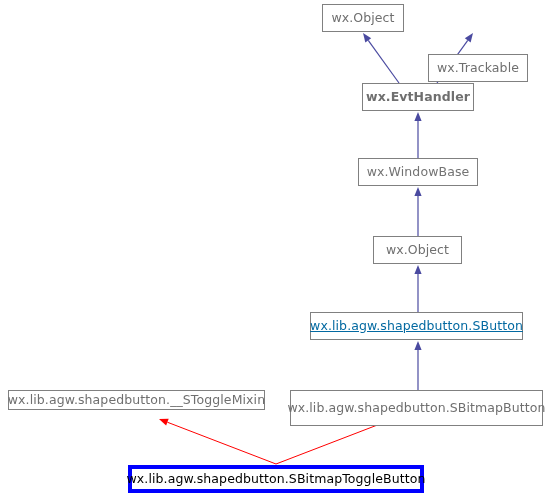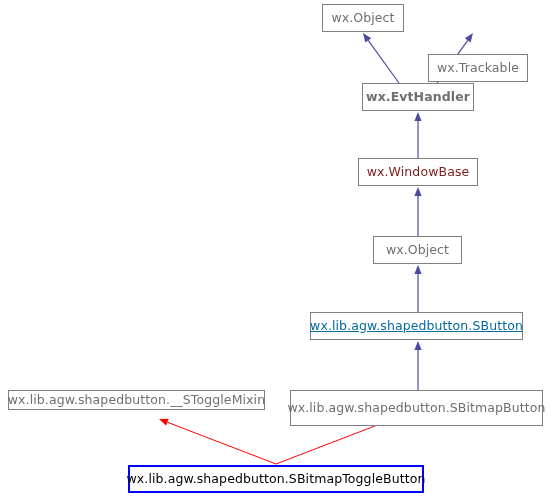--- a/index.html
+++ b/index.html
@@ -37,21 +37,21 @@
     justify-content: center;
     white-space: nowrap;
   }
   .node .node-label {
     font-size: 12.5px;
     color: #6f6f6f;
     letter-spacing: 0.1px;
     line-height: 1;
   }
   .node.highlight {
-    border: 2px solid #ef4444;
+    border: 4px solid #ef4444;
     background: #ffffff;
   }
   .node.highlight .node-label {
     color: #000000;
   }
 </style>
 </head>
 <body style="background: rgb(255, 255, 255);">
 
 <div id="diagram">
@@ -92,21 +92,21 @@
 <div class="node" style="left: 322px; top: 4px; width: 82px; height: 28px; border-color: rgb(128, 128, 128);">
       <span class="node-label" style="color: rgb(111, 111, 111);">wx.Object</span>
     </div>
     <div class="node" style="left: 428px; top: 18px; width: 100px; height: 28px; border-color: rgb(128, 128, 128); margin-top: 36px;">
       <span class="node-label" style="color: rgb(111, 111, 111);">wx.Trackable</span>
     </div>
     <div class="node" style="left: 362px; top: 83px; width: 112px; height: 28px; border-color: rgb(128, 128, 128); font-weight: bold;">
       <span class="node-label" style="color: rgb(111, 111, 111);">wx.EvtHandler</span>
     </div>
     <div class="node" style="left: 358px; top: 158px; width: 120px; height: 28px; border-color: rgb(128, 128, 128);">
-      <span class="node-label" style="color: #7f1d1d;">wx.WindowBase</span>
+      <span class="node-label" style="color: #737373;">wx.WindowBase</span>
     </div>
     <div class="node" style="left: 373px; top: 236px; width: 89px; height: 28px; border-color: rgb(128, 128, 128);">
       <span class="node-label" style="color: rgb(111, 111, 111);">wx.Object</span>
     </div>
     <div class="node" style="left: 310px; top: 312px; width: 213px; height: 28px; border-color: rgb(128, 128, 128);">
       <span class="node-label" style="color: #0369a1; text-decoration: underline;">wx.lib.agw.shapedbutton.SButton</span>
     </div>
     <div class="node" style="left: 8px; top: 390px; width: 257px; height: 20px; border-color: rgb(128, 128, 128);">
       <span class="node-label" style="color: rgb(111, 111, 111);">wx.lib.agw.shapedbutton.__SToggleMixin</span>
     </div>

